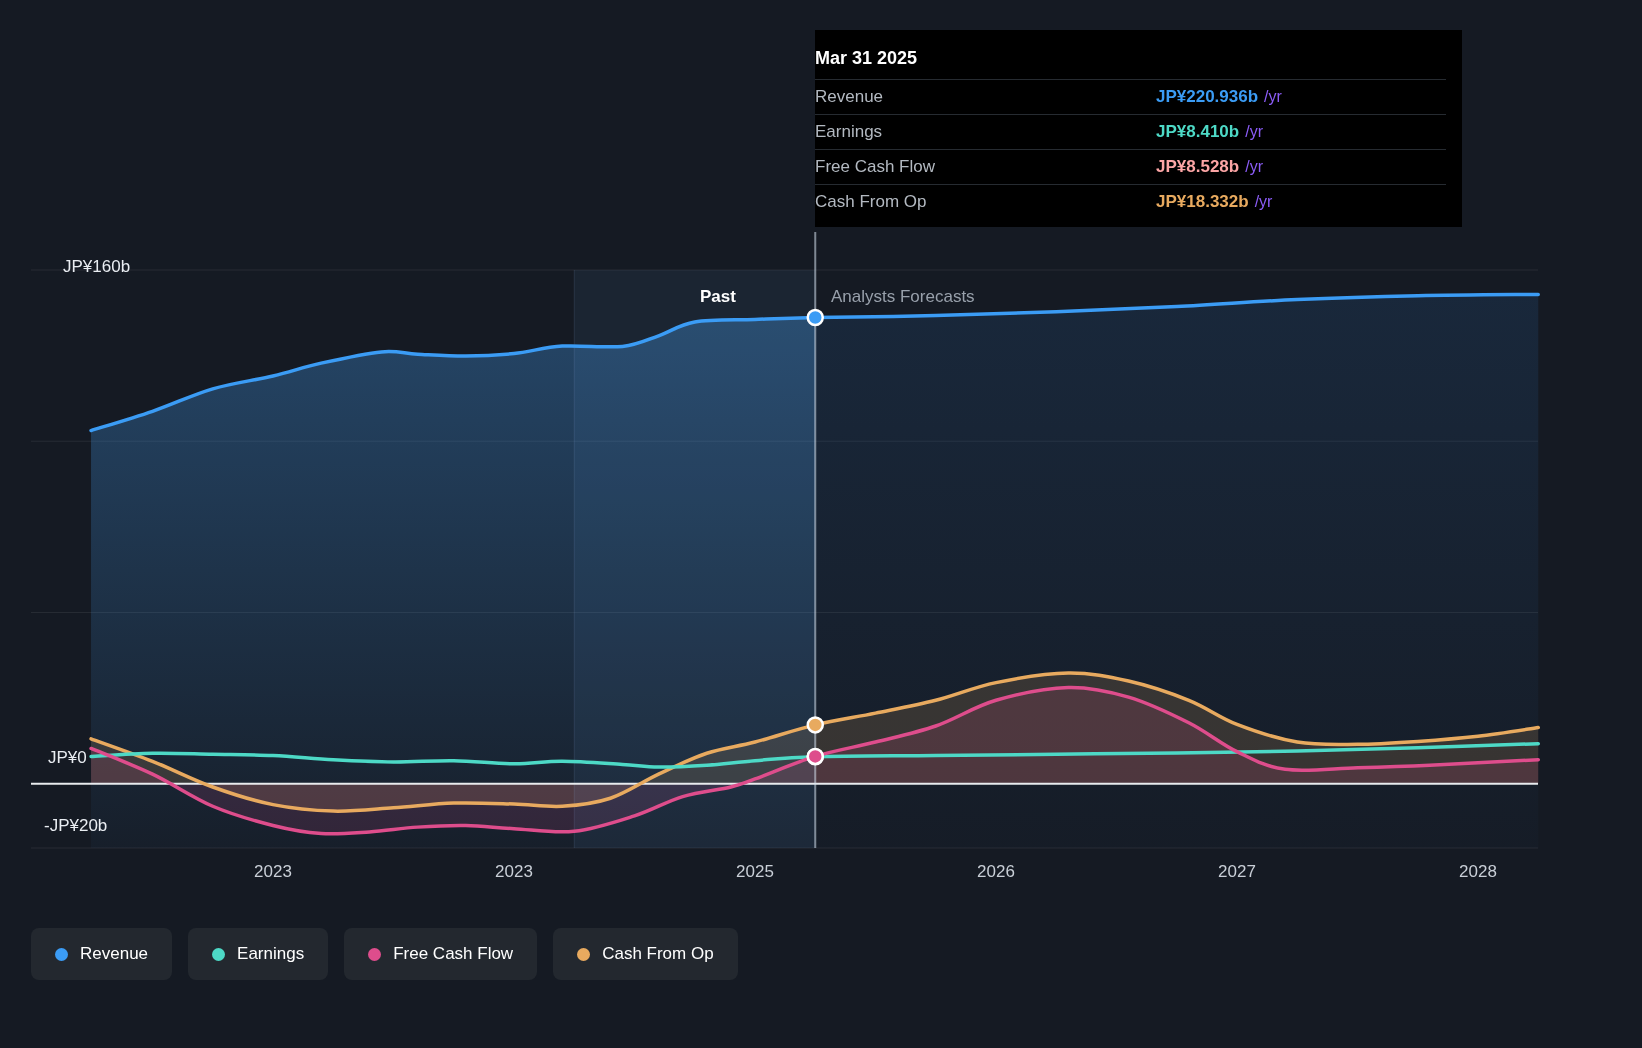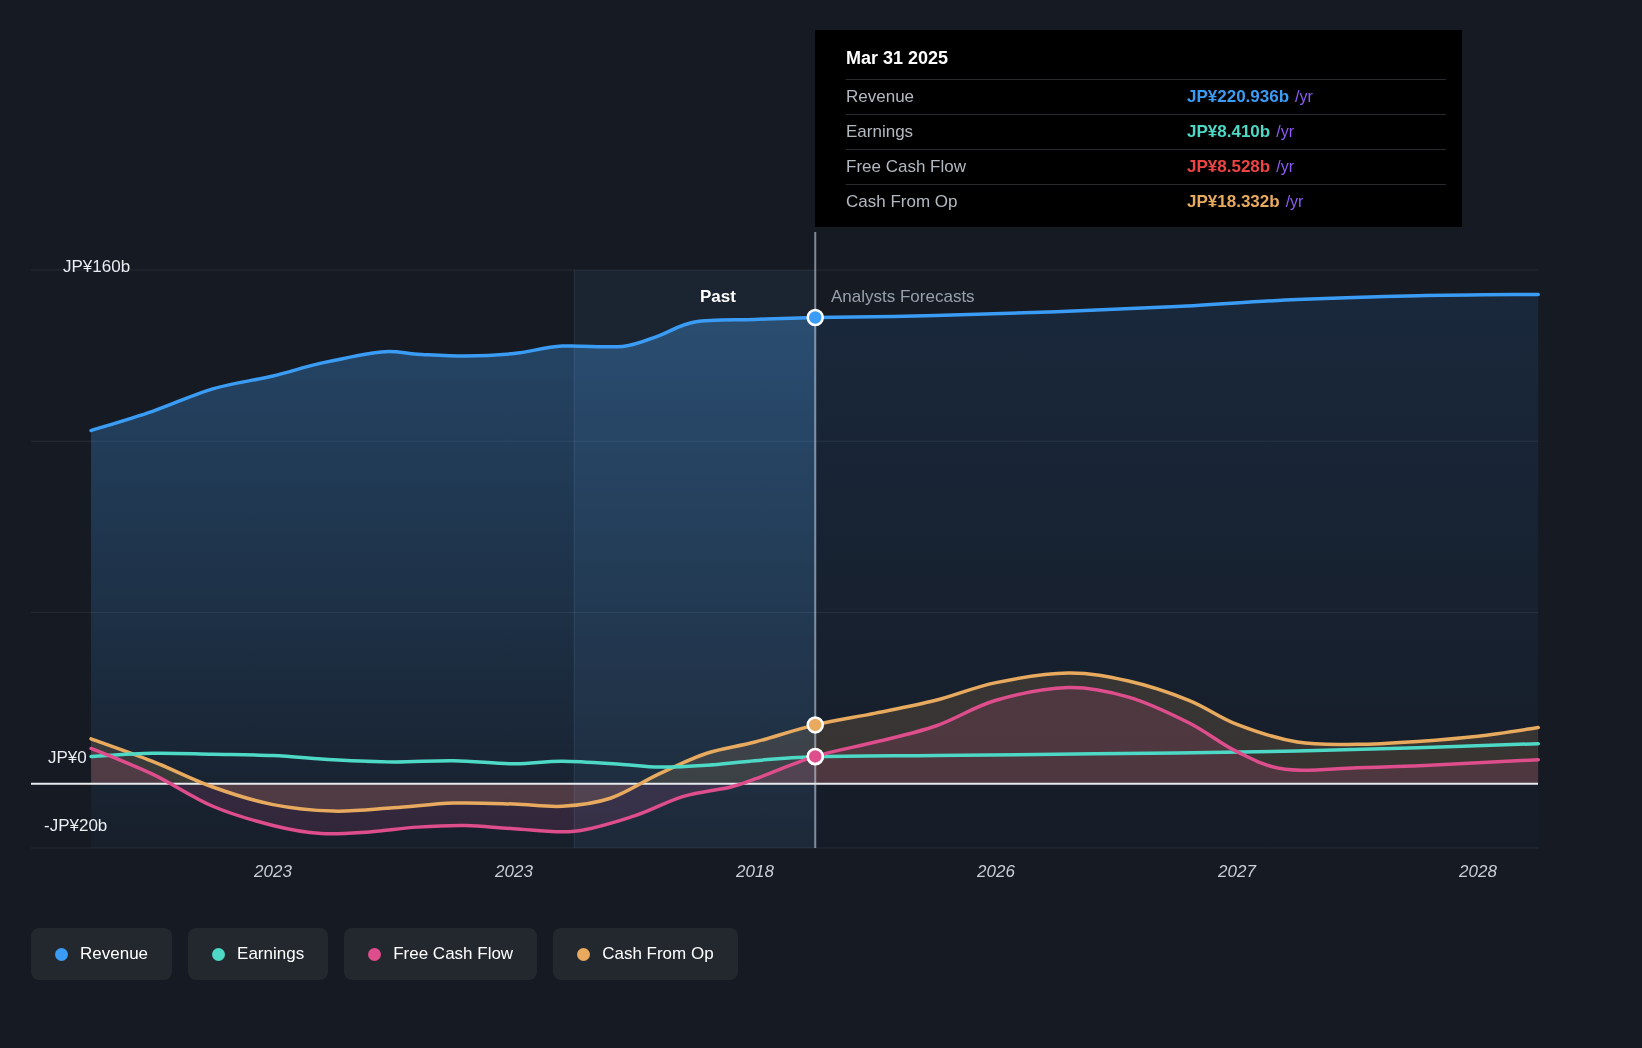--- a/index.html
+++ b/index.html
@@ -1,31 +1,31 @@
 <!DOCTYPE html>
 <html><head>
 <meta charset="utf-8">
 <style>
   html,body{margin:0;padding:0;background:#10141b;}
   .stage{position:relative;width:1642px;height:1048px;background:#151A23;overflow:hidden;
          font-family:"Liberation Sans", sans-serif;color:#fff;}
   svg.chart{position:absolute;left:0;top:0;}
   .ylabel{position:absolute;font-size:17px;color:#e9edf2;}
-  .xlabel{position:absolute;width:60px;text-align:center;font-size:17px;color:#c9cfd7;font-style:italic;}
+  .xlabel{position:absolute;width:60px;text-align:center;font-size:17px;color:#c9cfd7;}
   .phase-label{position:absolute;top:287px;font-size:17px;}
   .phase-past{left:700px;width:100px;text-align:left;color:#ffffff;font-weight:700;}
   .phase-fc{left:831px;color:#98a0ab;}
   .tooltip{position:absolute;left:815px;top:30px;width:647px;box-sizing:border-box;
-           background:#000;padding:12px 16px 8px 31px;}
+           background:#000;padding:12px 16px 8px 0;}
   .t-date{font-size:18px;font-weight:700;color:#fff;padding:6px 0 10px 0;}
   .t-row{display:flex;align-items:center;border-top:1px solid #262b31;padding:7px 0;}
   .t-label{width:341px;font-size:17px;color:#b3b9c1;}
   .t-val{font-size:17px;font-weight:700;}
   .t-unit{font-size:16px;color:#8b5cf6;margin-left:6px;font-weight:400;}
-  .c-rev{color:#3B9CF5;} .c-earn{color:#4DD9C6;} .c-fcf{color:#ef4444;} .c-cop{color:#E8AA5F;}
+  .c-rev{color:#3B9CF5;} .c-earn{color:#4DD9C6;} .c-fcf{color:#fca5a5;} .c-cop{color:#E8AA5F;}
   .legend{position:absolute;left:31px;top:928px;display:flex;gap:16px;}
   .pill{display:flex;align-items:center;gap:12px;height:52px;padding:0 24px;background:#23282F;
         border-radius:8px;cursor:pointer;}
   .dot{width:13px;height:13px;border-radius:50%;}
   .d-rev{background:#3B9CF5;} .d-earn{background:#4DD9C6;} .d-fcf{background:#DE4D8C;} .d-cop{background:#E8AA5F;}
   .pill span.lbl{font-size:17px;color:#fff;}
 </style>
 </head>
 <body>
 
@@ -71,21 +71,21 @@
         <circle cx="815.25" cy="317.53728888888884" r="7.5" fill="#3B9CF5" stroke="#ffffff" stroke-width="2.5"></circle>
       </g>
   </svg>
 
   <div class="ylabel" style="left:63px;top:241px;margin-top:16px;">JP¥160b</div>
   <div class="ylabel" style="left:48px;top:748px;">JP¥0</div>
   <div class="ylabel" style="left:44px;top:816px;">-JP¥20b</div>
 
   <div class="xlabel" style="left:243px;top:862px;">2023</div>
   <div class="xlabel" style="left:484px;top:862px;">2023</div>
-  <div class="xlabel" style="left:725px;top:862px;">2018</div>
+  <div class="xlabel" style="left:725px;top:862px;">2025</div>
   <div class="xlabel" style="left:966px;top:862px;text-align:center;">2026</div>
   <div class="xlabel" style="left:1207px;top:862px;">2027</div>
   <div class="xlabel" style="left:1448px;top:862px;">2028</div>
 
   <div class="phase-label phase-past">Past</div>
   <div class="phase-label phase-fc">Analysts Forecasts</div>
 
   <div class="tooltip">
     <div class="t-date">Mar 31 2025</div>
     <div class="t-row">

